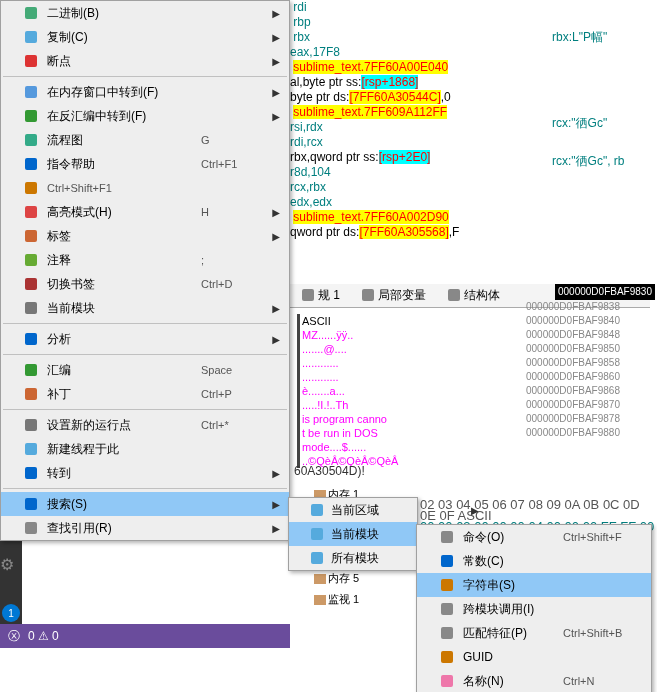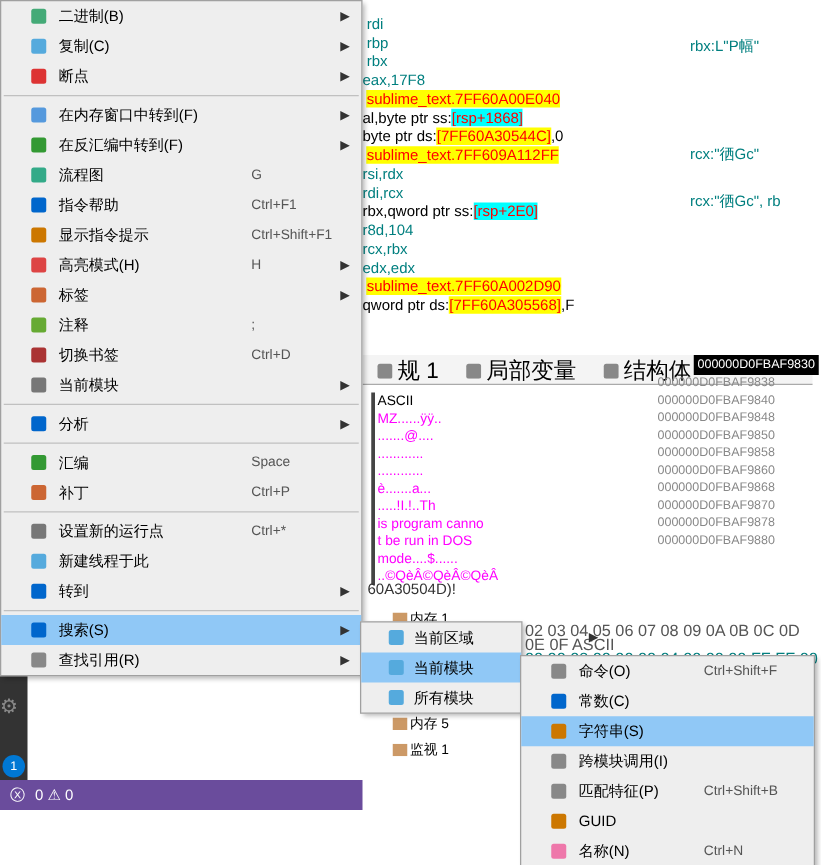--- a/index.html
+++ b/index.html
@@ -11,33 +11,33 @@
 .menu-item .mi-icon { width: 20px; height: 20px; margin-right: 6px; display: flex; align-items: center; justify-content: center; }
 .menu-item .mi-label { flex: 1; padding-right: 22px; }
 .menu-item .mi-shortcut { color: #555; min-width: 70px; text-align: left; font-size: 11px; }
 .menu-item .mi-arrow { width: 10px; text-align: center; font-size: 10px; color: #333; }
 .menu-sep { height: 1px; background: #c0c0c0; margin: 3px 2px; }
 
 .main-menu { left: 0; top: 0; width: 290px; }
 .sub1 { left: 288px; top: 497px; width: 130px; }
 .sub2 { left: 416px; top: 524px; width: 236px; }
 
-.disasm { position: absolute; left: 290px; top: 12px; width: 260px; font-family: "Consolas", monospace; font-size: 12px; line-height: 15px; background: #fff; }
+.disasm { position: absolute; left: 290px; top: 0; width: 260px; font-family: "Consolas", monospace; font-size: 12px; line-height: 15px; background: #fff; }
 .disasm .line { white-space: pre; }
 .r-op { color: #000; }
 .r-reg { color: #007f7f; }
 .r-addr { color: #ff0000; }
 .r-hlbg { background: #ffff00; }
 .r-bluebg { background: #00ffff; }
 
 .disasm-cmt { position: absolute; left: 552px; top: 0; font-family: Consolas, monospace; font-size: 12px; line-height: 15px; }
 .disasm-cmt .cmt { color: #007f7f; white-space: pre; }
 
 .tabs-strip { position: absolute; left: 290px; top: 284px; height: 24px; display: flex; align-items: center; gap: 12px; border-bottom: 1px solid #aaa; width: 360px; padding-left: 6px; background:#f4f4f4;}
-.tabs-strip .tab { display: flex; align-items: center; gap: 4px; font-size: 18px; padding: 2px 4px; }
+.tabs-strip .tab { display: flex; align-items: flex-start; gap: 4px; font-size: 12px; padding: 2px 4px; }
 .tabs-strip .tab svg { width: 14px; height: 14px; }
 
 .hex-ascii { position: absolute; left: 297px; top: 314px; width: 148px; font-family: Consolas, monospace; font-size: 11px; line-height: 14px; color: #ff00ff; border-left: 3px solid #444; padding-left: 2px;}
 .hex-ascii .hdr { color: #000; }
 
 .addr-col { position: absolute; left: 523px; top: 284px; font-family: Consolas, monospace; font-size: 10px; line-height: 14px; }
 .addr-col .hdr { background: #000; color: #fff; padding: 1px 3px; margin-left: 32px; }
 .addr-col .row { color: #888; padding: 0 3px; }
 
 .status-line { position: absolute; left: 294px; top: 464px; font-size: 12px; color: #333; }
@@ -246,21 +246,20 @@
       <span class="mi-label">指令帮助</span>
       <span class="mi-shortcut">Ctrl+F1</span>
       <span class="mi-arrow"></span>
     </div>
     <div class="menu-item">
       <span class="mi-icon">
         <svg width="16" height="16">
           <rect x="2" y="2" width="12" height="12" rx="2" fill="#c70"></rect>
         </svg>
       </span>
-      <span class="mi-label">显示指令提示</span>
       <span class="mi-shortcut">Ctrl+Shift+F1</span>
       <span class="mi-arrow"></span>
     </div>
     <div class="menu-item">
       <span class="mi-icon">
         <svg width="16" height="16">
           <rect x="2" y="2" width="12" height="12" rx="2" fill="#d44"></rect>
         </svg>
       </span>
       <span class="mi-label">高亮模式(H)</span>

